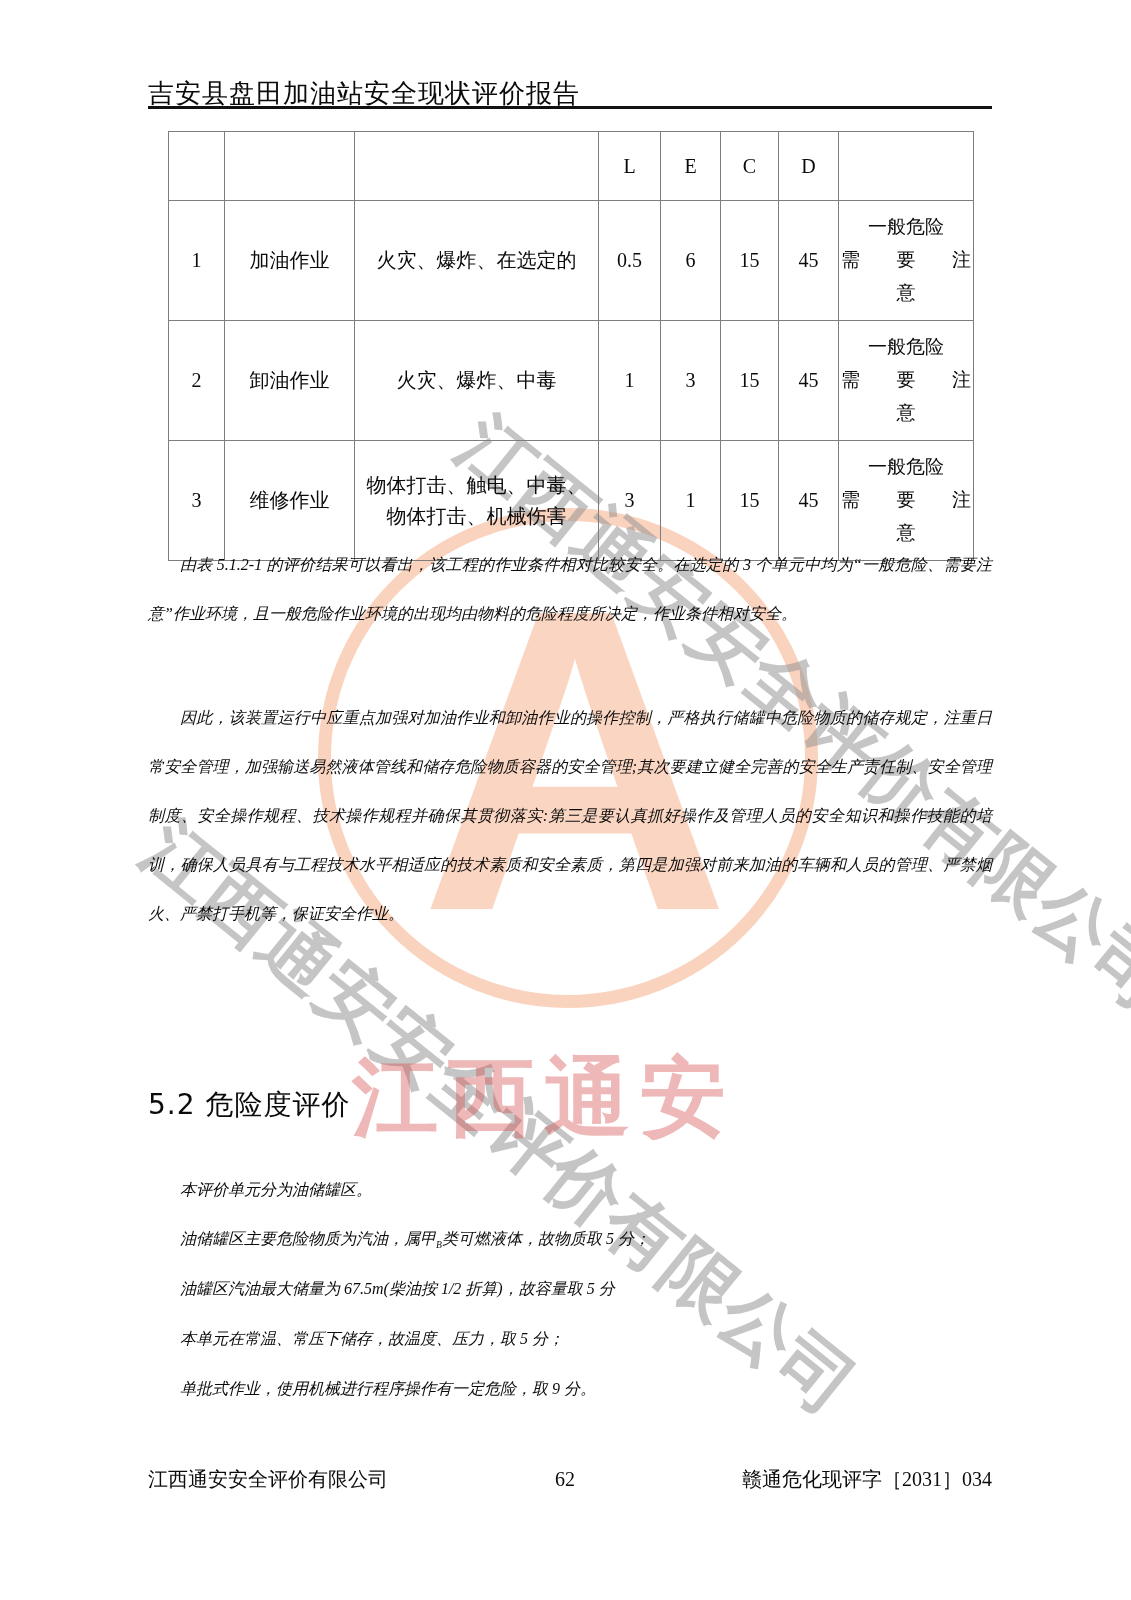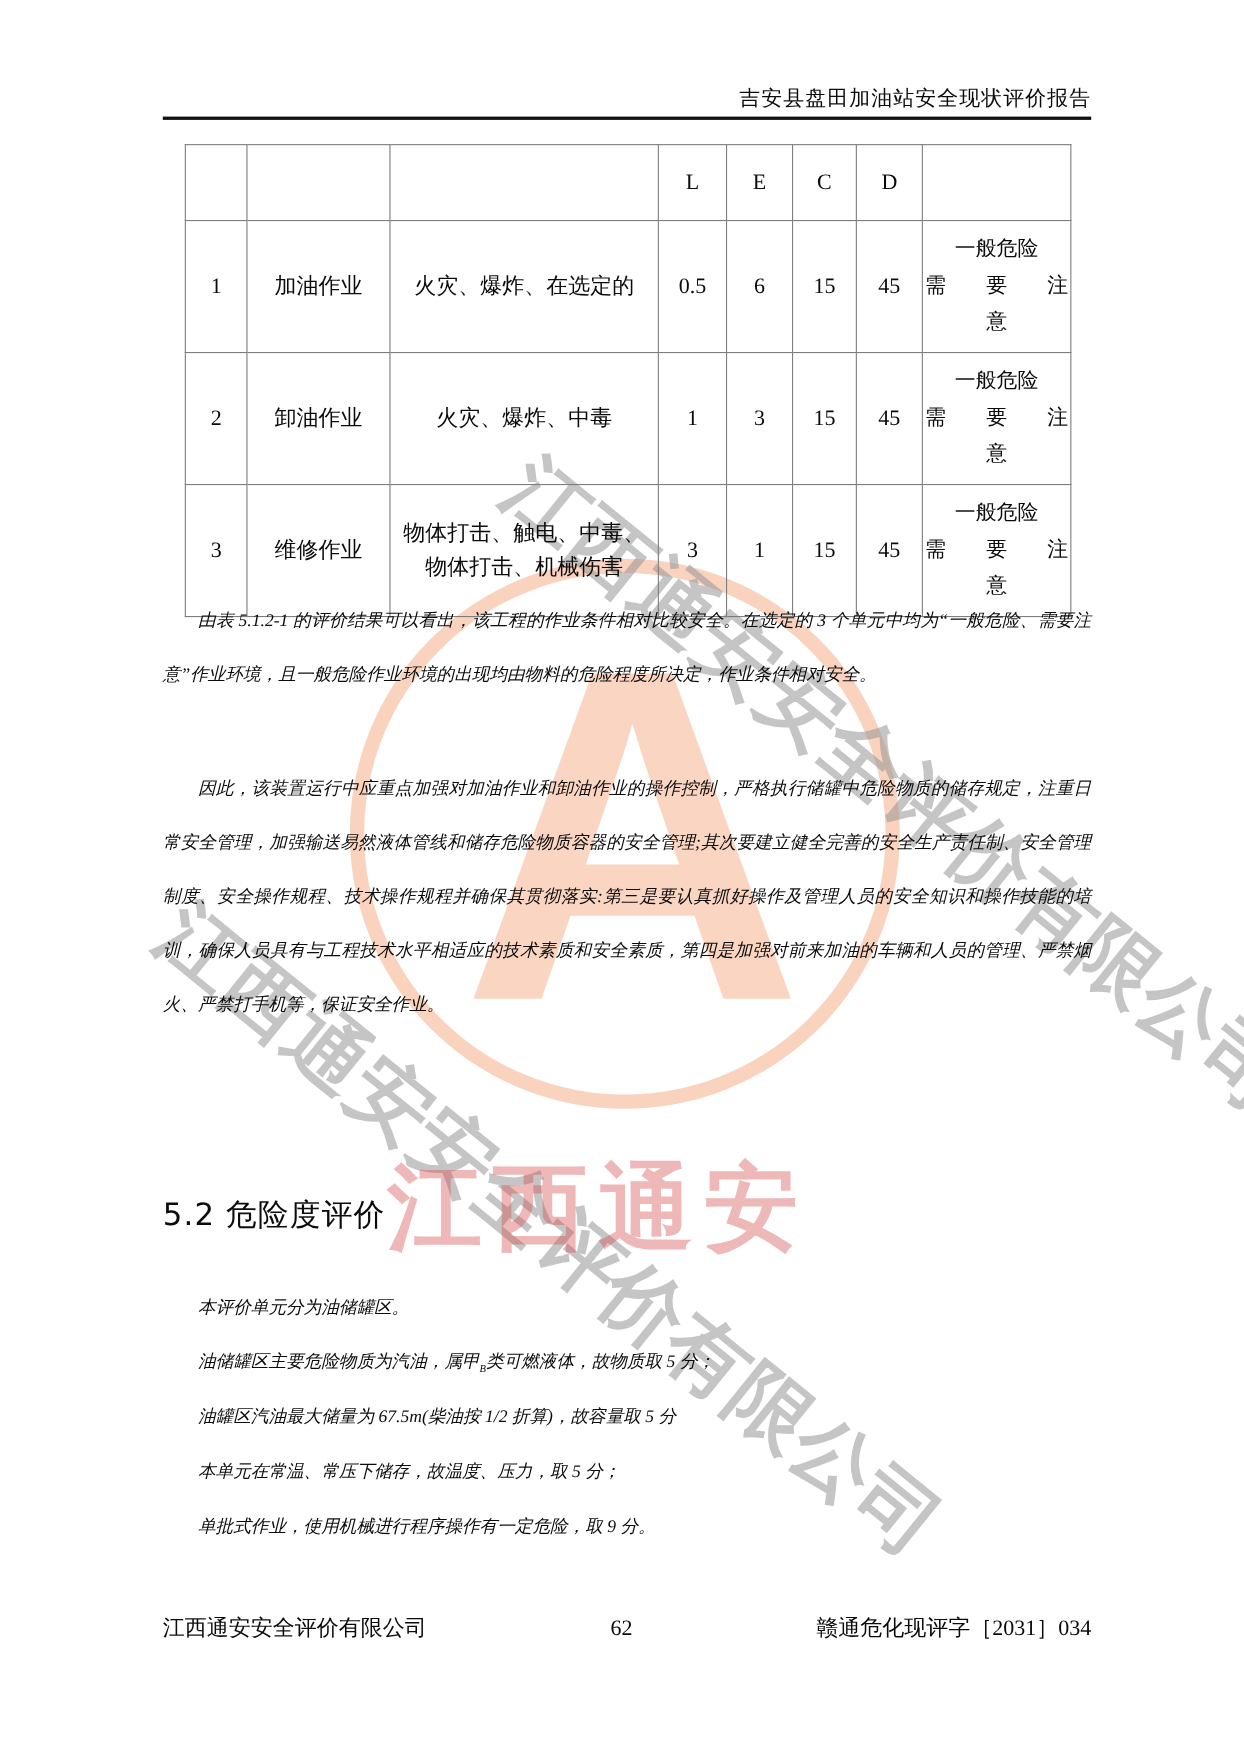--- a/index.html
+++ b/index.html
@@ -86,22 +86,22 @@
     position: relative;
     z-index: 2;
   }
 
   
   .doc-header {
     position: absolute;
     left: 148px;
     top: 76px;
     width: 844px;
-    text-align: right;
-    font-size: 19px;
+    text-align: left;
+    font-size: 26px;
     letter-spacing: 1px;
   }
   .header-rule {
     position: absolute;
     left: 148px;
     top: 106px;
     width: 844px;
     height: 3px;
     background: #111;
   }

